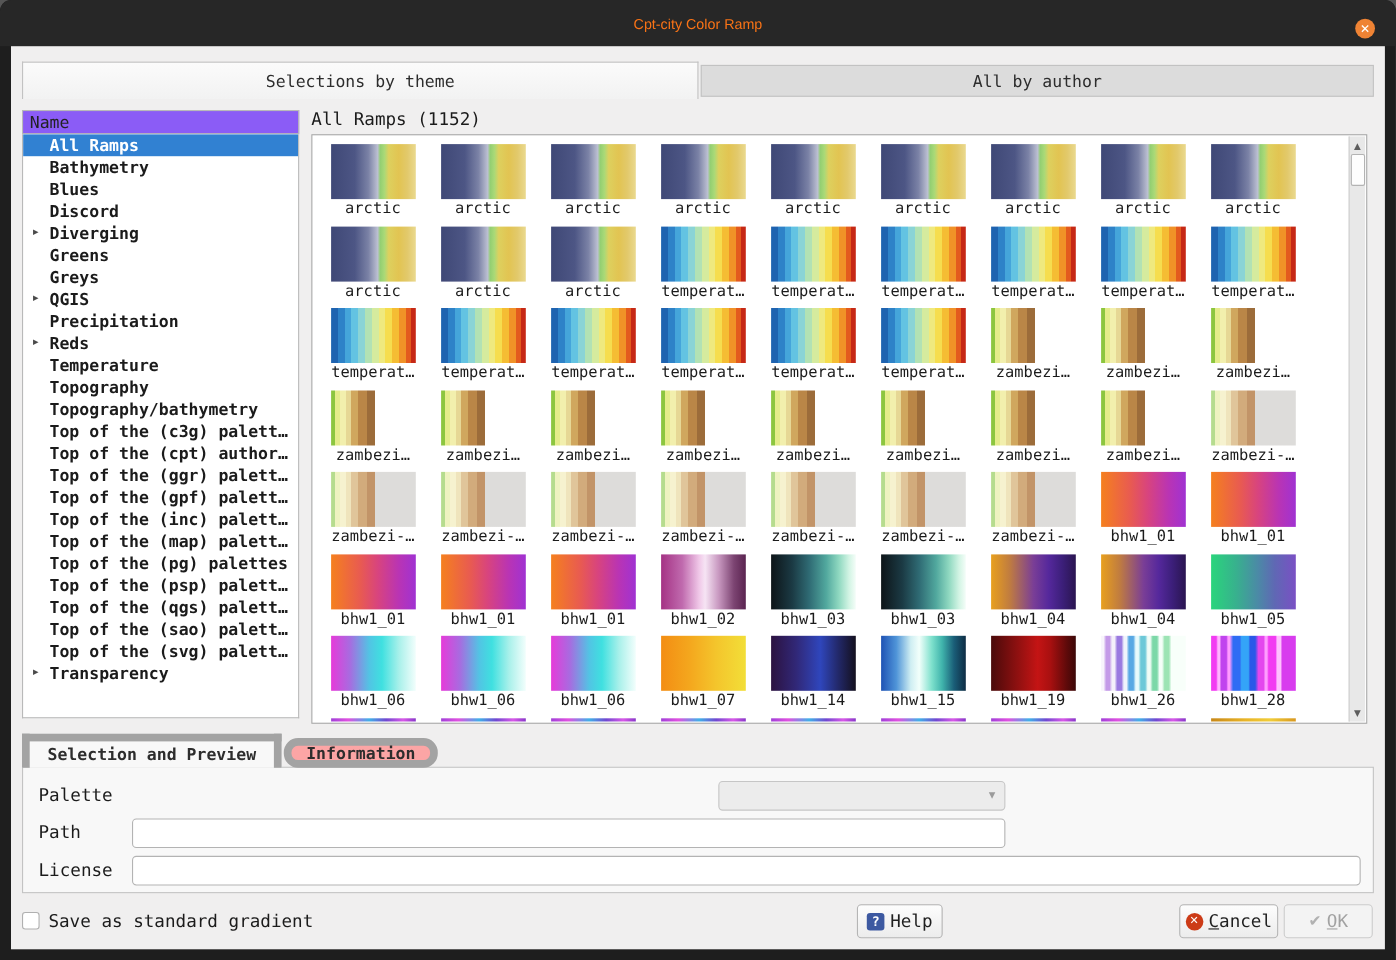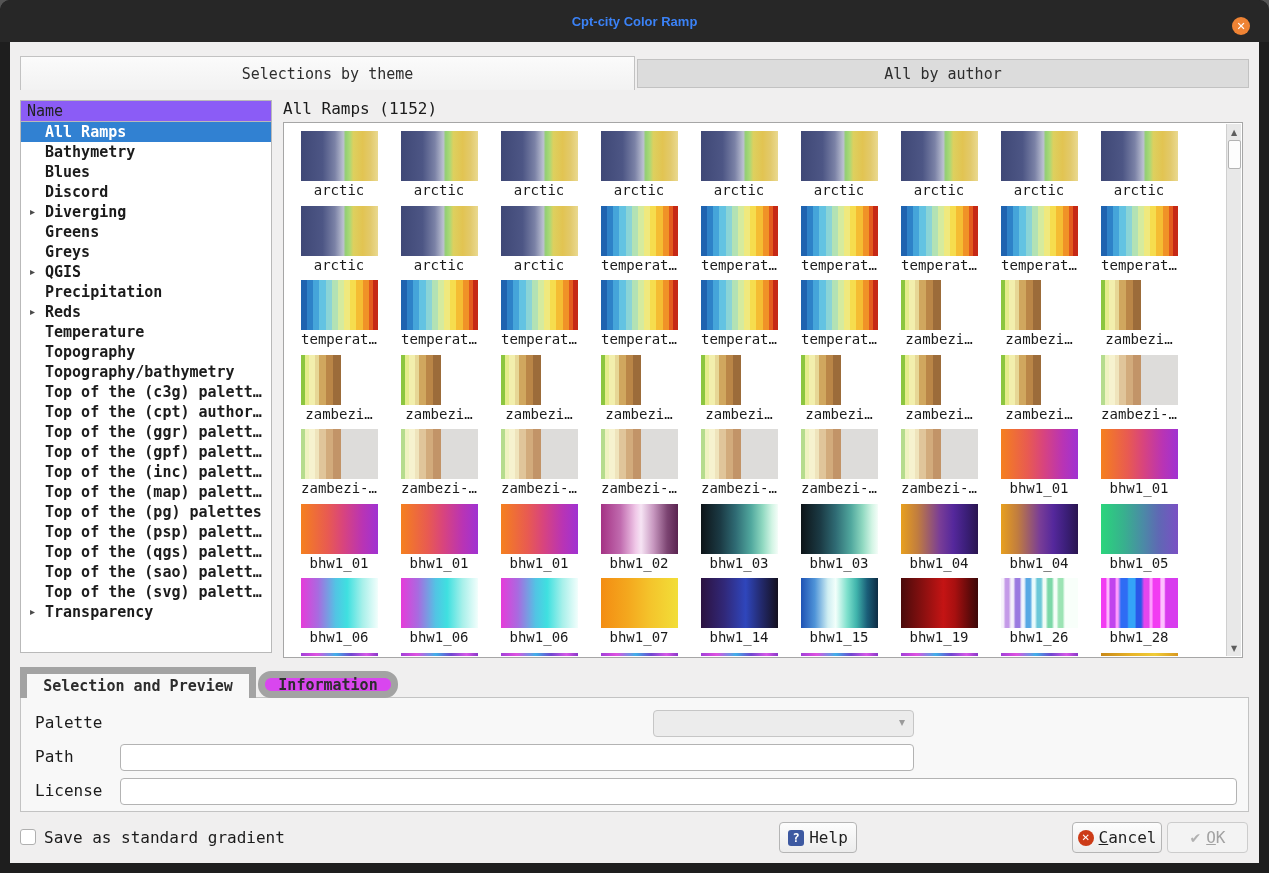--- a/index.html
+++ b/index.html
@@ -1,21 +1,21 @@
 <!DOCTYPE html>
 <html style="--accent: #3181d2; --titlebar: #272727; --closebtn: #ef8334; --helpicon: #3d59a1; --cancelicon: #cc3b17;"><head>
 <meta charset="utf-8">
 <style>
   html,body{margin:0;padding:0;background:#555;}
   .window{position:relative;width:1269px;height:873px;background:#1e1e1e;border-radius:10px 10px 0 0;
           font-family:"DejaVu Sans Mono",monospace;color:#1b1b1b;overflow:hidden;}
   
   .titlebar{position:absolute;left:0;top:0;width:1269px;height:42px;background:var(--titlebar);
             border-radius:10px 10px 0 0;display:flex;align-items:center;justify-content:center;}
-  .title-text{color:#3b82f6;font-family:"Liberation Sans",sans-serif;font-weight:bold;font-size:13px;}
+  .title-text{color:#f97316;font-family:"Liberation Sans",sans-serif;font-weight:normal;font-size:13px;}
   .close-btn{position:absolute;right:19px;top:17px;width:18px;height:18px;border-radius:50%;
              background:var(--closebtn);display:flex;align-items:center;justify-content:center;
              color:#fff;font-size:11px;font-weight:bold;cursor:default;font-family:"DejaVu Sans",sans-serif;}
   
   .content{position:absolute;left:10px;top:42px;width:1249px;height:821px;background:#f0efef;}
   
   .abs{position:absolute;}
   .tab-top{box-sizing:border-box;border:1px solid #c2c2c2;display:flex;align-items:center;justify-content:center;
            font-size:15px;color:#2d2d2d;}
   .tab-top.active{background:linear-gradient(#fbfbfb,#f2f2f2);border-bottom:none;z-index:2;}
@@ -39,21 +39,21 @@
   
   .vscroll{position:absolute;top:1px;right:1px;bottom:1px;width:15px;background:#e8e8e8;border-left:1px solid #cfcfcf;box-sizing:border-box;}
   .scroll-arrow{position:absolute;left:0;width:100%;height:16px;display:flex;align-items:center;justify-content:center;
                 font-size:8px;color:#5d5d5d;font-family:"DejaVu Sans",sans-serif;}
   .scroll-thumb{position:absolute;left:1px;top:16px;width:11px;height:27px;background:#fdfdfd;border:1px solid #b3b3b3;border-radius:2px;}
   
   .nb-frame{box-sizing:border-box;background:#f8f8f8;border:1px solid #c3c3c3;}
   .nb-tab{box-sizing:border-box;display:flex;align-items:center;justify-content:center;font-size:15px;color:#2d2d2d;
           border:7px solid #a3a3a3;font-weight:bold;}
   .nb-tab.active{background:#f8f8f8;border-bottom:none;z-index:3;}
-  .nb-tab.inactive{background:#d946ef;border-radius:13px;}
+  .nb-tab.inactive{background:#fca5a5;border-radius:13px;}
   .form-label{font-size:16px;color:#1b1b1b;text-align:right;}
   .text-input{box-sizing:border-box;background:#ffffff;border:1px solid #b3b3b3;border-radius:4px;
               font-family:"DejaVu Sans Mono",monospace;font-size:14px;padding:0 6px;}
   .combo{box-sizing:border-box;background:#ececec;border:1px solid #c6c6c6;border-radius:4px;position:relative;}
   .combo-arrow{position:absolute;right:8px;top:4px;color:#9b9b9b;font-size:12px;font-family:"DejaVu Sans",sans-serif;}
   
   .checkbox{box-sizing:border-box;width:16px;height:16px;background:#fff;border:1px solid #b0b0b0;border-radius:3px;}
   .chk-label{font-size:16px;color:#1b1b1b;}
   .btn{box-sizing:border-box;display:flex;align-items:center;justify-content:center;gap:5px;
        background:linear-gradient(#fdfdfd,#ececec);border:1px solid #b5b5b5;border-radius:4px;

